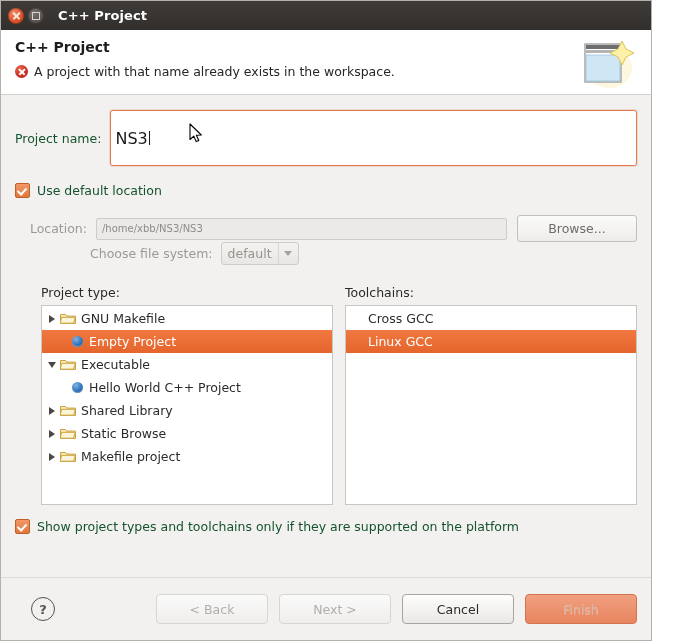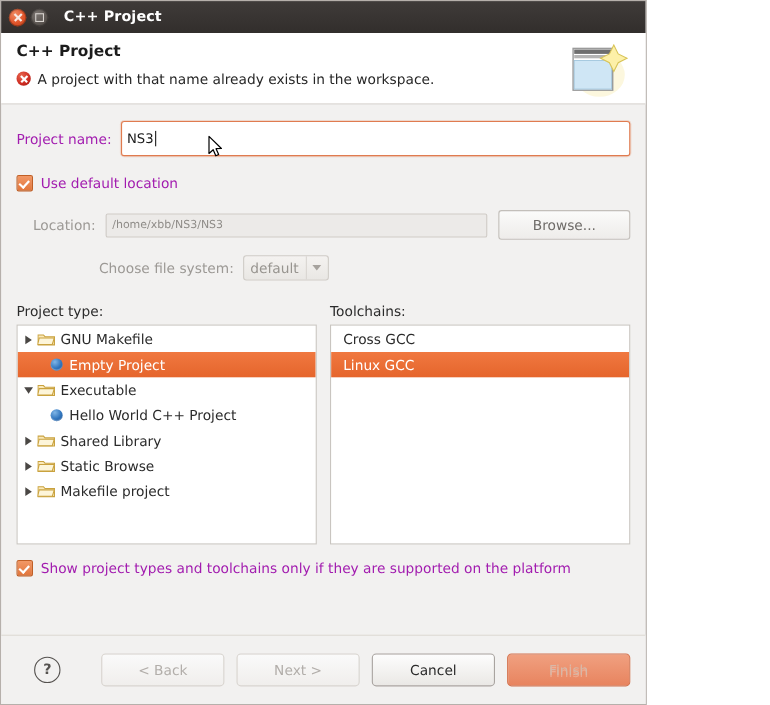--- a/index.html
+++ b/index.html
@@ -10,21 +10,21 @@
   body {
     width: 700px;
     height: 641px;
     font-family: "DejaVu Sans", "Liberation Sans", sans-serif;
     font-size: 12.5px;
     color: #2b2b2b;
     overflow: hidden;
   }
   .window {
     position: relative;
-    width: 588px;
+    width: 652px;
     height: 641px;
     background: #f2f1f0;
     box-sizing: border-box;
     border: 1px solid #b6b0ab;
     overflow: hidden;
   }
 
   
   .titlebar {
     height: 29px;
@@ -129,38 +129,38 @@
     height: 518px;
     box-sizing: border-box;
   }
 
   .row {
     display: flex;
     align-items: center;
   }
   .lbl {
     font-size: 12.5px;
-    color: #a21caf;
+    color: #14532d;
     white-space: nowrap;
   }
   .lbl.dim { color: #9c9995; }
 
   .name-row { margin-top: 15px; }
   .name-row .lbl { margin-right: 9px; }
   .txt-focus {
     flex: 1;
     height: 22px;
     background: #ffffff;
     border: 1px solid #e07b4f;
     border-radius: 3px;
     box-shadow: 0 0 0 1px rgba(224,123,79,.22);
     display: flex;
     align-items: center;
-    padding: 4px 4px;
-    font-size: 12px;
+    padding: 16px 4px;
+    font-size: 16px;
     color: #1a1a1a;
     position: relative;
   }
   .caret {
     display: inline-block;
     width: 1px;
     height: 14px;
     background: #1a1a1a;
     margin-left: 1px;
   }
@@ -208,21 +208,21 @@
     border-radius: 3px;
     background: linear-gradient(to bottom, #fbfbfa, #eeecea);
     color: #6e6b68;
     font-size: 12.5px;
     display: flex;
     align-items: center;
     justify-content: center;
     flex: none;
   }
 
-  .fs-row { margin-top: 14px; padding-left: 75px; }
+  .fs-row { padding-left: 75px; }
   .fs-row .lbl { margin-right: 8px; }
   .combo-disabled {
     width: 78px;
     height: 23px;
     border: 1px solid #cfcbc6;
     border-radius: 3px;
     background: linear-gradient(to bottom, #f4f2f0, #e9e7e4);
     display: flex;
     align-items: center;
     box-sizing: border-box;
@@ -249,21 +249,21 @@
     border-top: 5px solid #a6a29d;
   }
 
   
   .panes {
     display: flex;
     margin-top: 20px;
     gap: 12px;
   }
   .pane { display: flex; flex-direction: column; }
-  .pane.left  { width: 330px; }
+  .pane.left  { width: 330px; margin-left: 26px; }
   .pane.right { width: 330px; }
   .pane-label {
     font-size: 12.5px;
     color: #2b2b2b;
     margin-bottom: 5px;
   }
   .listbox {
     height: 200px;
     background: #ffffff;
     border: 1px solid #c9c5c0;
@@ -315,21 +315,21 @@
   .ico-dot {
     width: 11px; height: 11px;
     border-radius: 50%;
     flex: none;
     margin-right: 6px;
     background: radial-gradient(circle at 35% 28%, #7fb5e6 0%, #2f74bd 55%, #1d4d88 100%);
     box-shadow: inset 0 -1px 1px rgba(255,255,255,.35);
   }
   .indent-1 { padding-left: 2px; }
   .indent-2 { padding-left: 30px; }
-  .list-item { padding-left: 11px; }
+  .list-item { padding-left: 22px; }
 
   
   .show-row { margin-top: 14px; }
 
   
   .footer {
     position: absolute;
     left: 0; right: 0; bottom: 0;
     height: 63px;
     border-top: 1px solid #dedad5;

